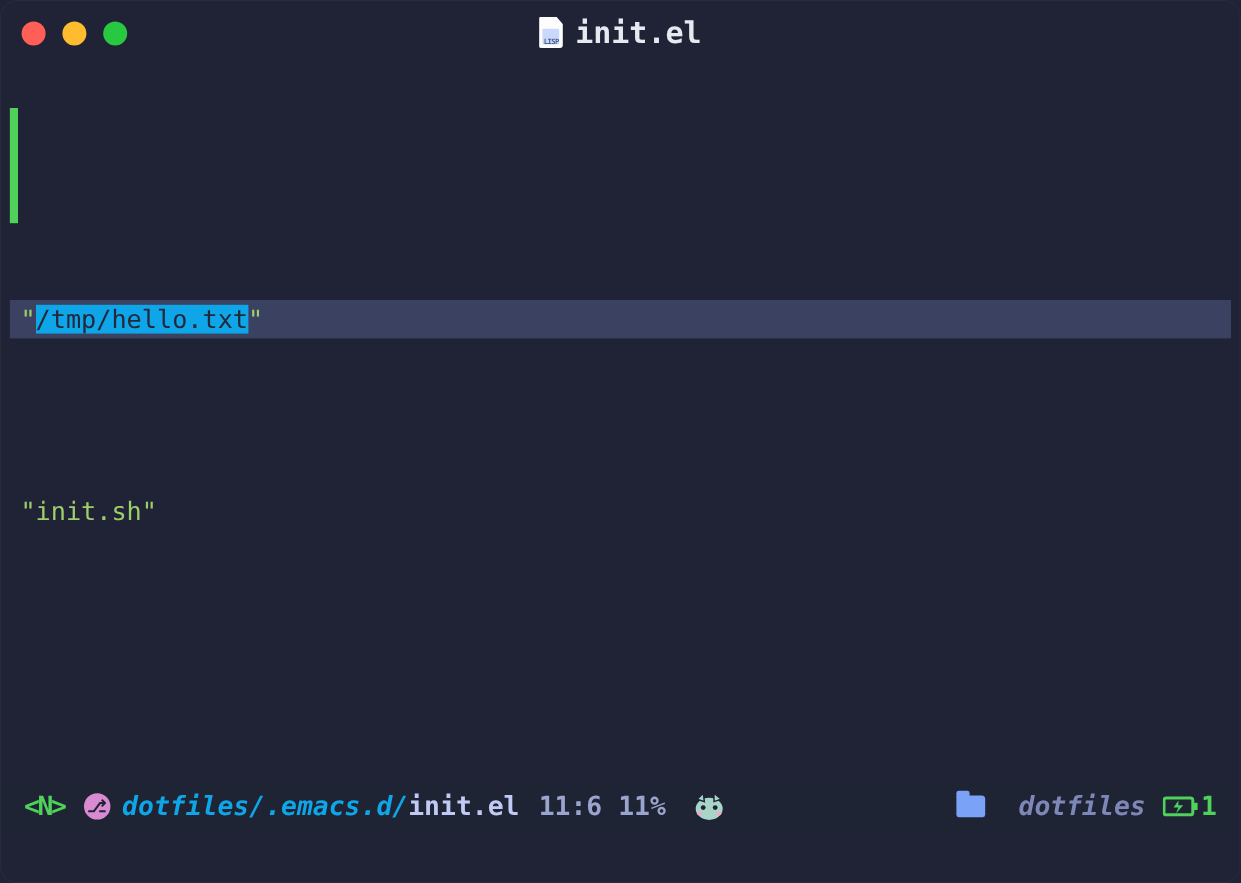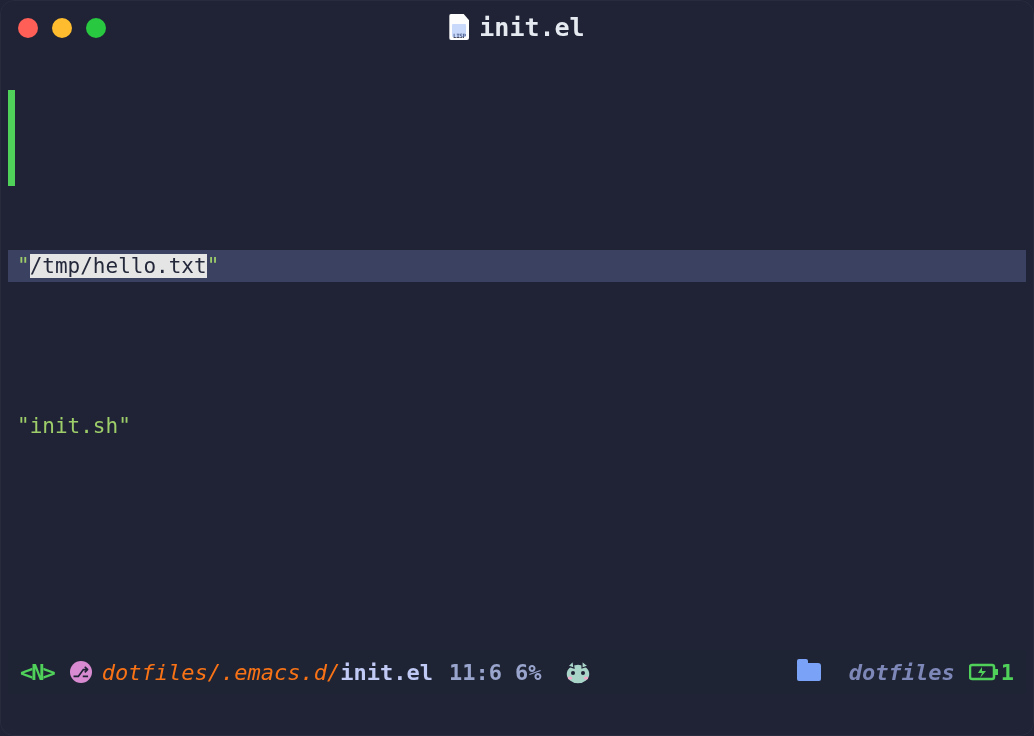--- a/index.html
+++ b/index.html
@@ -84,21 +84,21 @@
     top: 0;
     width: 7px;
     height: 96px;
     background: #4fd15a;
   }
   .line { position: relative; padding-left: 9px; height: 32px; }
   .hl-line {
     background: #3b4160;
   }
   .region {
-    background: #e5e5e5;
+    background: #0ea5e9;
     color: #24283b;
     padding: 0 0px;
   }
   .str    { color: #9ece6a; }
 
   
   .modeline {
     position: absolute;
     left: 8px; right: 8px; bottom: 42px;
     height: 44px;
@@ -119,21 +119,21 @@
     width: 22px; height: 22px; border-radius: 50%;
     background: #d88bd1;
     display: inline-flex;
     align-items: center;
     justify-content: center;
     color: #1f2335;
     font-size: 14px;
     font-weight: 700;
     margin-right: 4px;
   }
-  .path-dir   { color: #f97316; font-style: italic; font-weight: 400;}
+  .path-dir   { color: #0ea5e9; font-style: italic; font-weight: 700;}
   .path-file  { color: #c0caf5; font-weight: 600;}
   .ml-pos     { color: #9aa5ce; font-weight: 600; }
   .nyan {
     width: 36px; height: 28px;
     position: relative;
   }
   .nyan svg { width: 100%; height: 100%; }
   .folder-icon {
     width: 24px; height: 18px;
     background: #7aa2f7;
@@ -238,21 +238,21 @@
 <div class="modeline">
   <span class="evil-ind">&lt;N&gt;</span>
 
   <span style="display:flex;align-items:center;gap:6px;">
     <span class="git-icon">⎇</span>
     <span>
       <span class="path-dir">dotfiles/.emacs.d/</span><span class="path-file">init.el</span>
     </span>
   </span>
 
-  <span class="ml-pos">11:6 6%</span>
+  <span class="ml-pos">11:6 11%</span>
 
   <span class="nyan">
     <svg viewBox="0 0 36 28">
       <ellipse cx="20" cy="16" rx="12" ry="10" fill="#a9d4c8" stroke="#1f2335" stroke-width="1.5"></ellipse>
       <polygon points="10,8 15,3 16,10" fill="#a9d4c8" stroke="#1f2335" stroke-width="1.2"></polygon>
       <polygon points="24,3 30,8 24,10" fill="#a9d4c8" stroke="#1f2335" stroke-width="1.2"></polygon>
       <circle cx="15" cy="15" r="2" fill="#1f2335"></circle>
       <circle cx="25" cy="15" r="2" fill="#1f2335"></circle>
       <ellipse cx="12" cy="20" rx="2.2" ry="1.6" fill="#f5a9c9"></ellipse>
       <ellipse cx="28" cy="20" rx="2.2" ry="1.6" fill="#f5a9c9"></ellipse>

